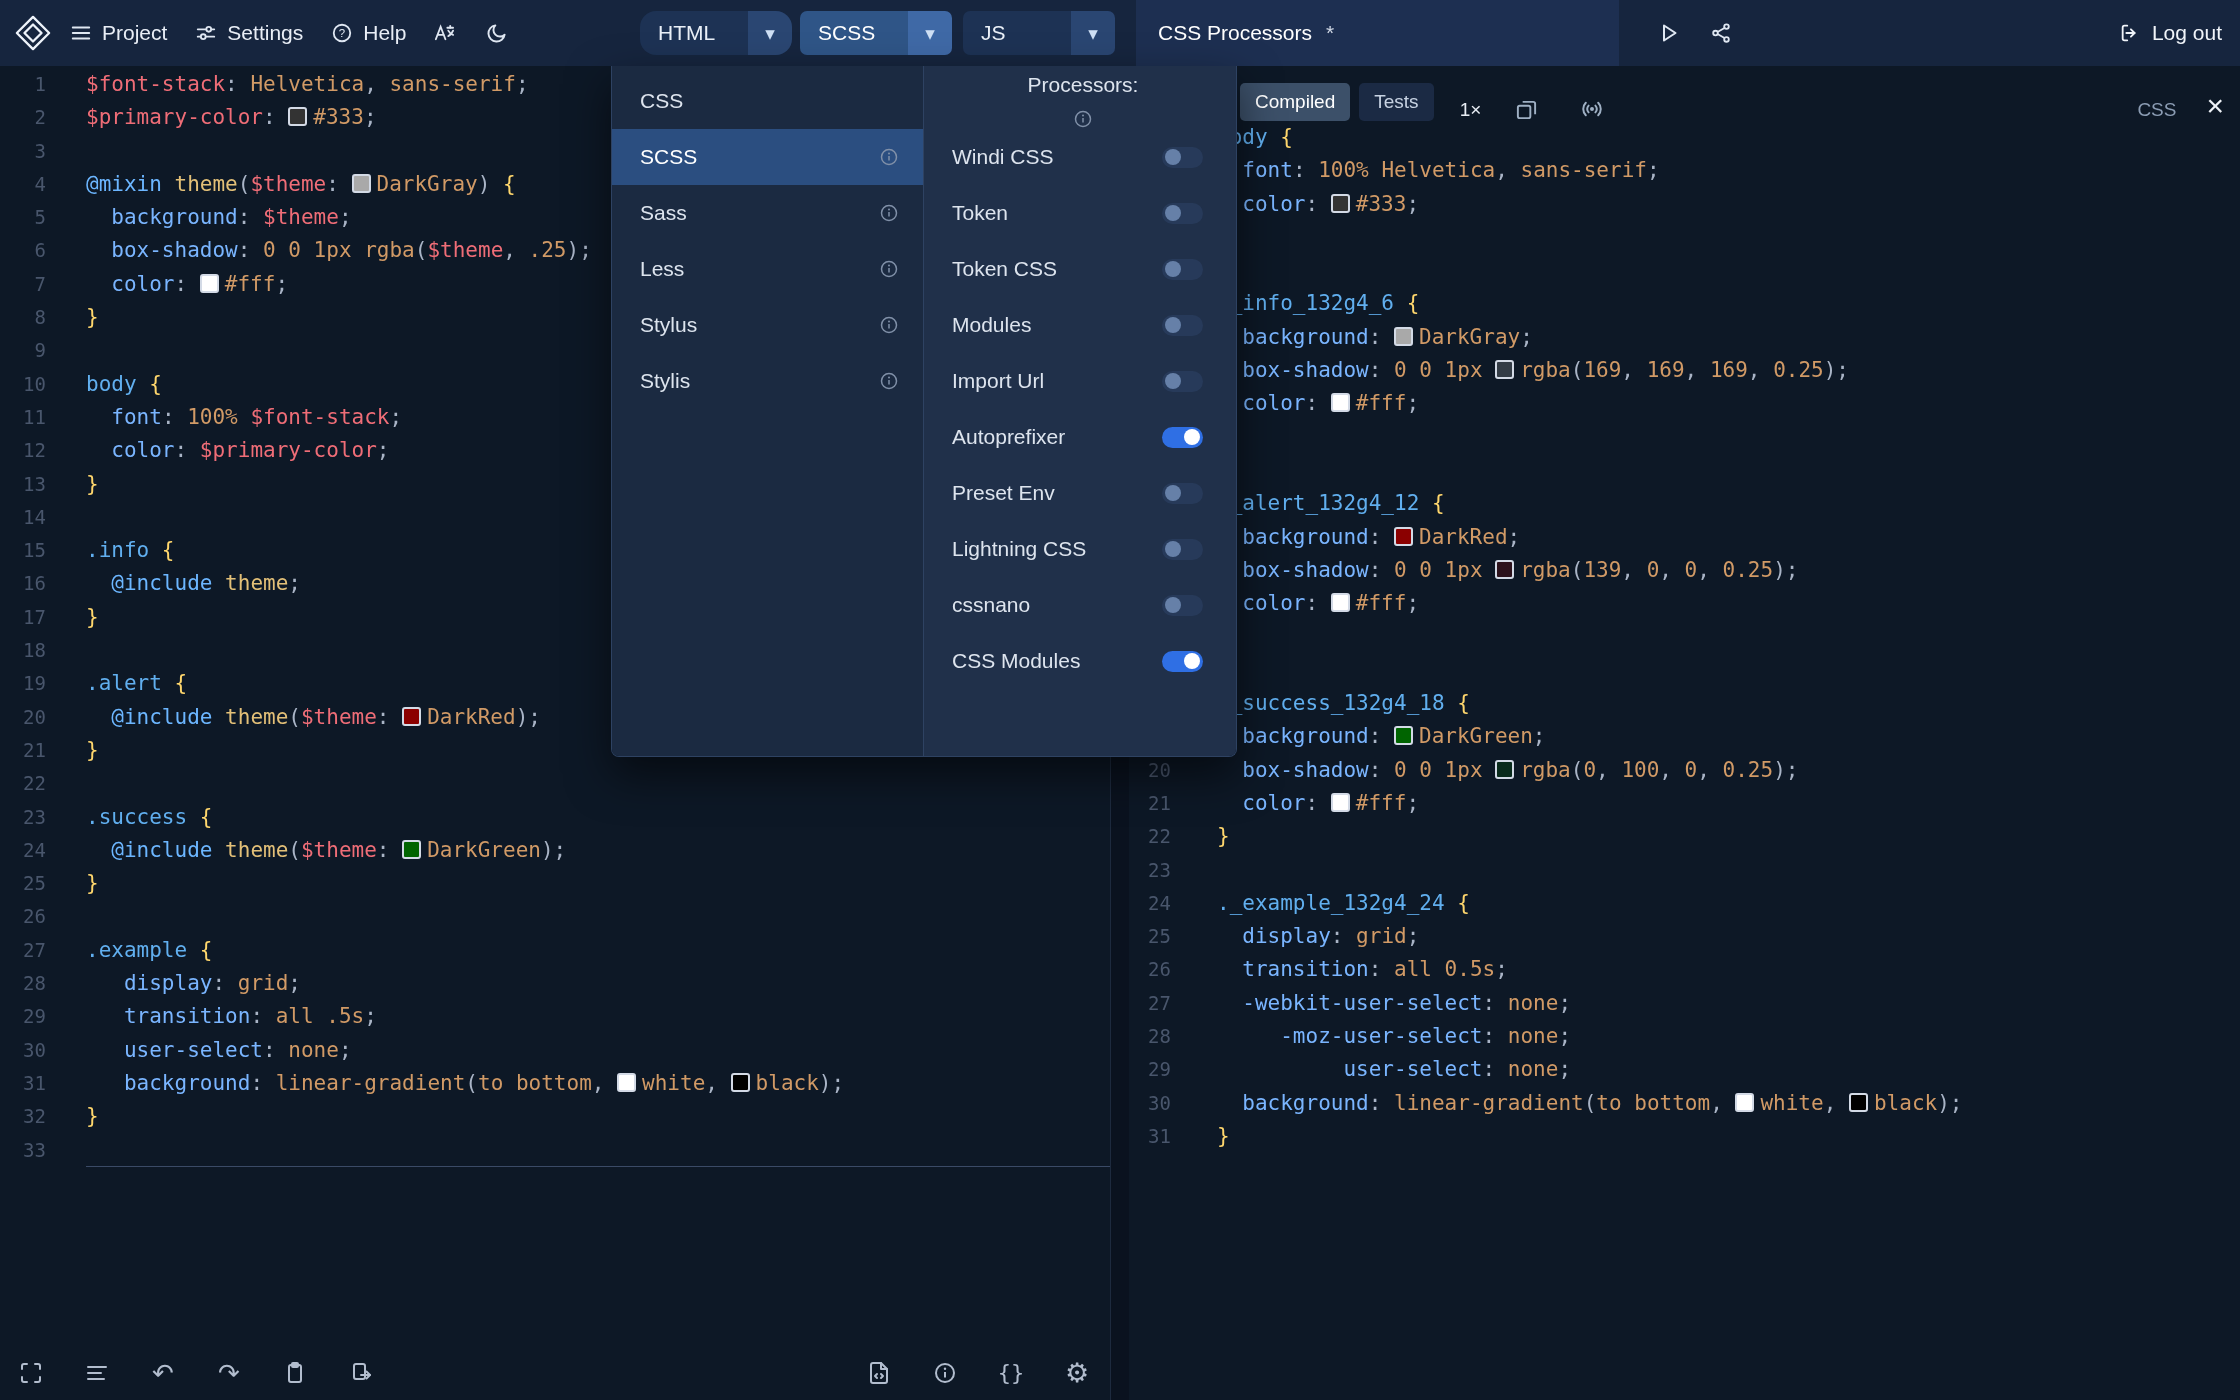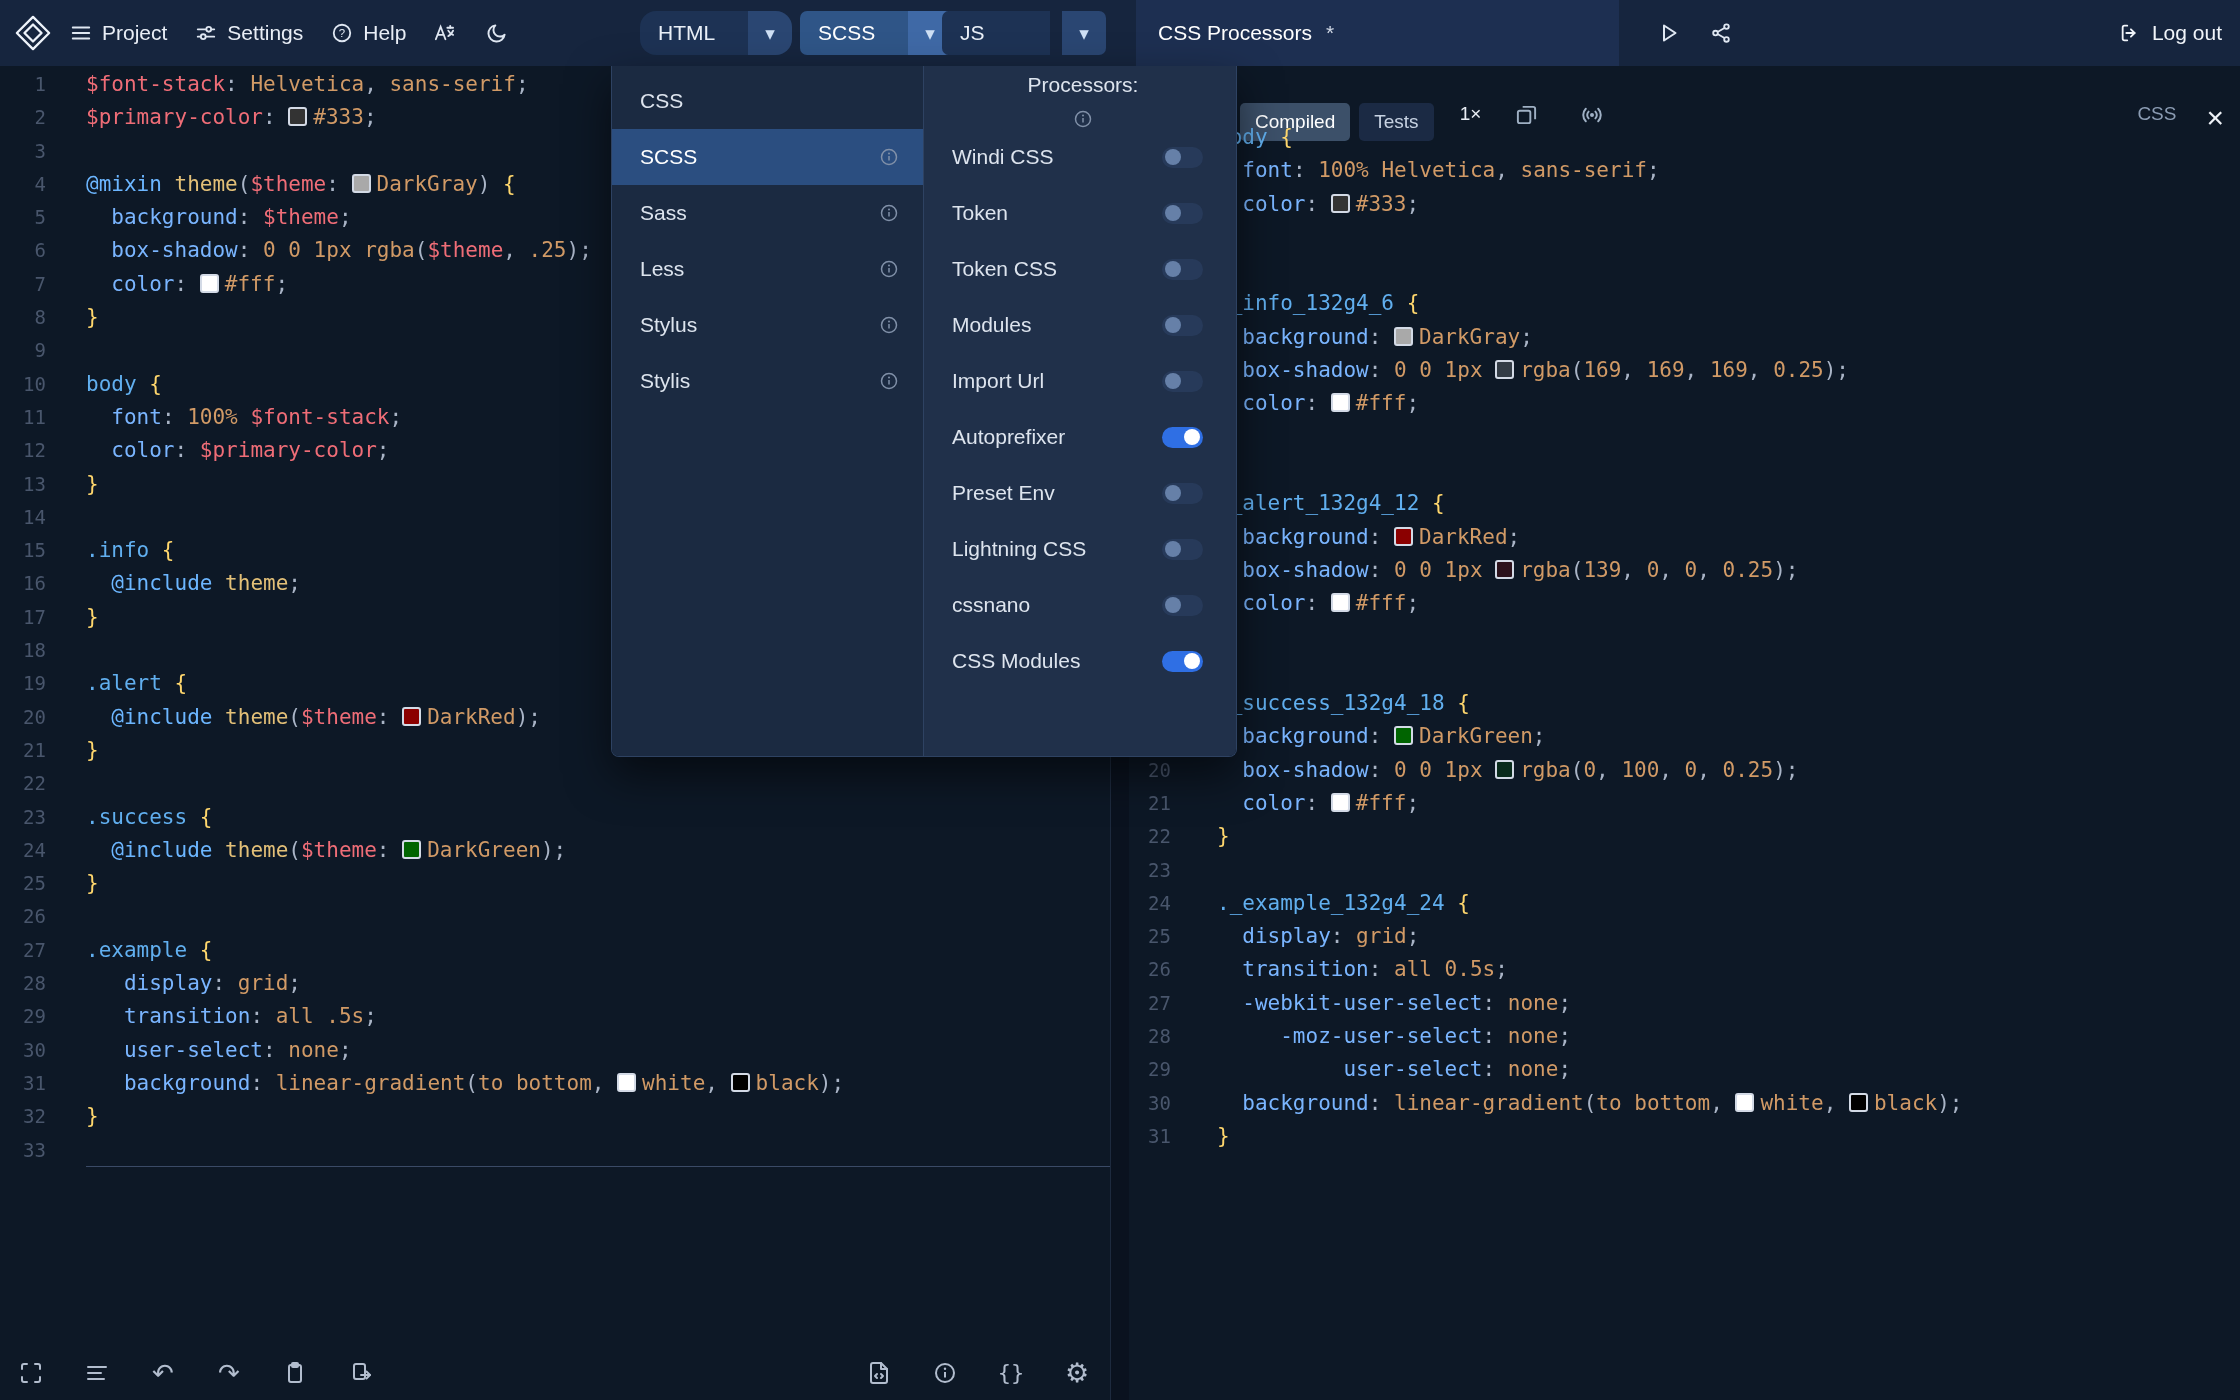--- a/index.html
+++ b/index.html
@@ -15,40 +15,40 @@
   .logo{margin:0 18px 0 14px;display:flex;align-items:center;color:#eef3fa;}
   .tb-btn{display:flex;align-items:center;gap:10px;color:#e9eef6;font-size:21px;}
   .tb-btn svg{color:#dfe7f2;}
   .mr28{margin-right:28px;} .mr26{margin-right:26px;} .mr30{margin-right:30px;}
 
   .dd{position:absolute;top:11px;height:44px;display:flex;border-radius:7px;overflow:hidden;cursor:pointer;}
   .dd-label{width:108px;box-sizing:border-box;padding-left:18px;display:flex;align-items:center;
     background:#1d3254;color:#eaf0f8;font-size:21px;}
   .dd-chev{width:44px;display:flex;align-items:center;justify-content:center;background:#2a4672;
     color:#cfe0f5;font-size:19px;}
-  .dd-html{left:640px;border-radius:16px;} .dd-scss{left:800px;} .dd-js{left:942px;gap:12px;}
+  .dd-html{left:640px;border-radius:16px;} .dd-scss{left:800px;} .dd-js{left:963px;}
   .dd.active .dd-label{background:#2f5587;color:#fff;}
   .dd.active .dd-chev{background:#3f69a6;}
 
   .ptab{position:absolute;left:1136px;top:0;height:66px;width:483px;background:#1d2f51;
     display:flex;align-items:center;padding-left:22px;box-sizing:border-box;color:#fff;font-size:21px;cursor:pointer;}
   .ptab .star{margin-left:14px;color:#cfd7e4;}
 
   .play-btn{position:absolute;left:1646px;top:0;height:66px;width:46px;display:flex;align-items:center;justify-content:center;color:#dfe7f2;}
   .share-btn{position:absolute;left:1698px;top:0;height:66px;width:46px;display:flex;align-items:center;justify-content:center;color:#dfe7f2;}
   .logout{position:absolute;right:18px;top:0;height:66px;display:flex;align-items:center;gap:11px;color:#f0f4f9;font-size:21px;}
 
   
   .editor-panel{position:absolute;left:0;top:66px;bottom:0;width:1110px;background:#0d1826;}
   #editor-code{position:absolute;top:2px;left:0;right:0;bottom:54px;overflow:hidden;}
   .splitter{position:absolute;left:1110px;top:66px;bottom:0;width:19px;background:#0a121f;border-left:1px solid #1d2a3e;box-sizing:border-box;cursor:col-resize;}
   .right-panel{position:absolute;left:1129px;top:66px;right:0;bottom:0;background:#0d1826;}
 
   
-  .rheader{height:55px;display:flex;align-items:flex-start;padding-left:111px;box-sizing:border-box;margin-top:37px;}
+  .rheader{height:55px;display:flex;align-items:flex-end;padding-left:111px;box-sizing:border-box;}
   .rtab{height:38px;display:flex;align-items:center;padding:0 15px;border-radius:5px;font-size:19px;}
   .rtab.active{background:#3c5069;color:#fff;}
   .rtab.plain{background:#1b2a44;color:#c7d2e2;margin-left:9px;}
   .zoom{color:#e8edf4;font-size:19px;margin:0 30px 0 26px;cursor:pointer;}
   .hicon{color:#9fb0c4;width:30px;display:flex;justify-content:center;}
   .hicon.second{margin-left:36px;}
   .spacer{flex:1;}
   .lang{color:#8b9cb3;font-size:19px;margin-right:30px;}
   .close{color:#eef2f7;font-size:30px;line-height:1;margin-right:16px;}
   #compiled-code{position:absolute;top:55px;left:0;right:0;bottom:0;overflow:hidden;}

